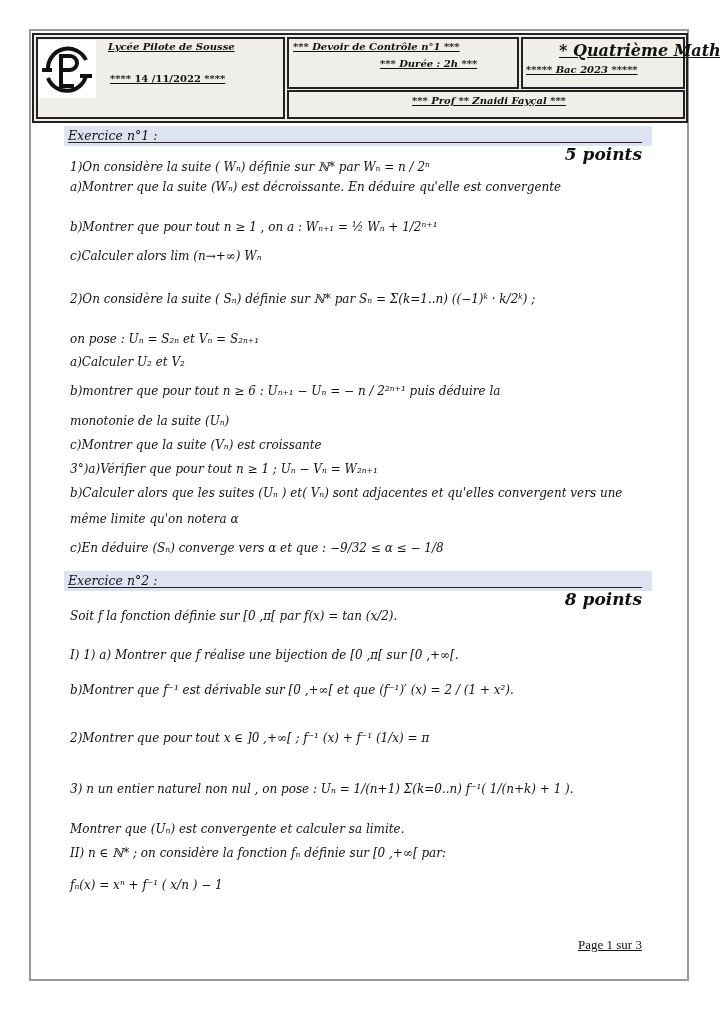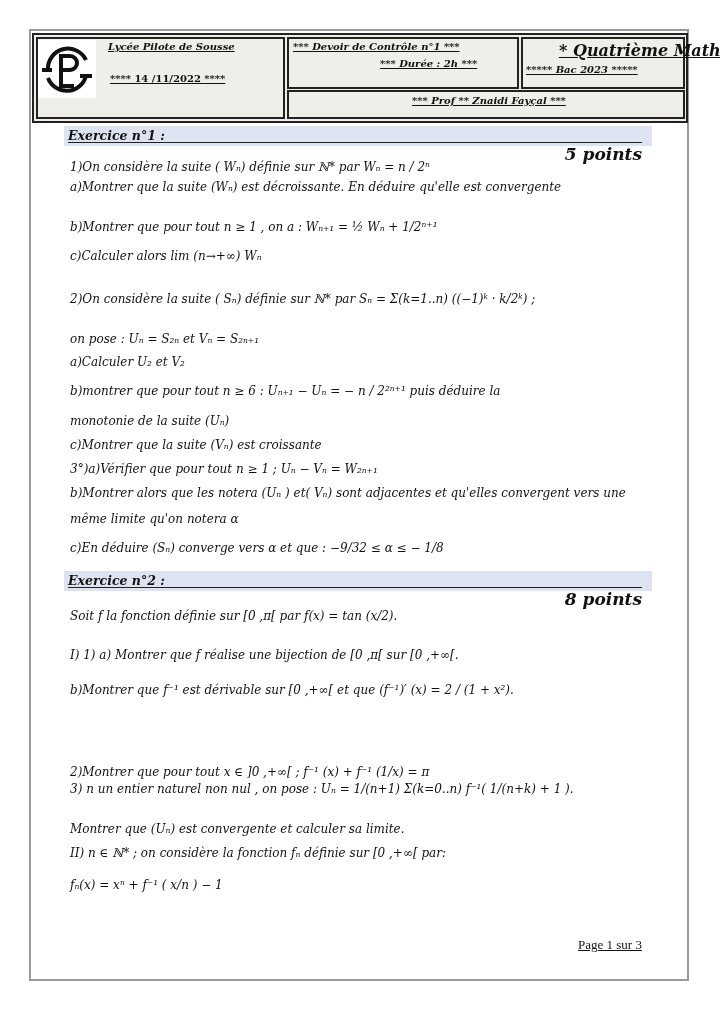--- a/index.html
+++ b/index.html
@@ -3,21 +3,21 @@
 <meta charset="utf-8">
 <style>
   html, body { margin:0; padding:0; background:#ffffff; }
   body { width:720px; height:1013px; position:relative; overflow:hidden; font-family:"DejaVu Serif", serif; color:#111; }
   .page { position:absolute; left:29px; top:29px; width:660px; height:952px; border:2px solid #9a9a9a; box-sizing:border-box; background:#fff; }
   .header { position:absolute; left:32px; top:33px; width:656px; height:90px; border:2px solid #222; box-sizing:border-box; background:#efeee9; }
   .hbox { position:absolute; border:2px solid #222; box-sizing:border-box; background:#efeee9; }
   .logo { position:absolute; left:38px; top:40px; width:58px; height:58px; background:#fff; }
   .htxt { position:absolute; font-style:italic; font-weight:bold; font-size:10px; text-decoration:underline; white-space:nowrap; font-family:"DejaVu Serif", serif; }
   .exbar { position:absolute; left:64px; width:588px; height:20px; background:#dde3f0; }
-  .exbar .l { position:absolute; left:4px; top:2px; font-style:italic; font-weight:bold; font-size:12.5px; }
+  .exbar .l { position:absolute; left:4px; top:2px; font-style:italic; font-weight:normal; font-size:12.5px; }
   .exbar .r { position:absolute; right:10px; top:18px; font-style:italic; font-weight:bold; font-size:17px; }
   .exbar .line { position:absolute; left:4px; right:10px; bottom:3px; border-bottom:1px solid #222; }
   .q { position:absolute; left:70px; font-style:italic; font-size:12px; white-space:nowrap; }
   .q.big { font-size:12px; }
   .footer { position:absolute; left:578px; top:937px; font-size:13px; text-decoration:underline; font-family:"Liberation Serif", serif; }
 </style>
 </head>
 <body>
 
 <div class="page"></div>
@@ -57,32 +57,32 @@
 <div class="q" style="top:180px;">a)Montrer que la suite (Wₙ) est décroissante. En déduire qu'elle  est convergente</div>
 <div class="q" style="top:220px;">b)Montrer que   pour tout n  ≥ 1  , on  a : Wₙ₊₁ = ½ Wₙ + 1/2ⁿ⁺¹</div>
 <div class="q" style="top:249px;">c)Calculer alors  lim (n→+∞) Wₙ</div>
 <div class="q" style="top:292px;">2)On  considère la suite ( Sₙ) définie  sur ℕ* par  Sₙ = Σ(k=1..n) ((−1)ᵏ · k/2ᵏ)  ;</div>
 <div class="q" style="top:332px;">on pose :  Uₙ = S₂ₙ et  Vₙ =  S₂ₙ₊₁</div>
 <div class="q" style="top:355px;">a)Calculer  U₂ et   V₂</div>
 <div class="q" style="top:384px;">b)montrer  que  pour tout n  ≥ 6 :     Uₙ₊₁  −  Uₙ =  − n / 2²ⁿ⁺¹    puis   déduire la</div>
 <div class="q" style="top:414px;">monotonie de la suite (Uₙ)</div>
 <div class="q" style="top:438px;"> c)Montrer que la suite (Vₙ) est croissante</div>
 <div class="q" style="top:462px;">3°)a)Vérifier  que pour tout   n  ≥ 1  ; Uₙ − Vₙ = W₂ₙ₊₁</div>
-<div class="q" style="top:486px;">b)Montrer alors que les notera  (Uₙ ) et( Vₙ)  sont adjacentes et qu'elles convergent vers une</div>
+<div class="q" style="top:486px;">b)Calculer alors que les suites  (Uₙ ) et( Vₙ)  sont adjacentes et qu'elles convergent vers une</div>
 <div class="q" style="top:512px;"> même limite  qu'on notera  α</div>
 <div class="q" style="top:541px;">c)En déduire  (Sₙ) converge vers α   et que :  −9/32  ≤   α  ≤  − 1/8</div>
 
 <div class="exbar" style="top:571px;">
   <span class="l">Exercice n°2 :</span>
   <span class="r">8  points</span>
   <div class="line"></div>
 </div>
 
 <div class="q big" style="top:609px;">Soit f la fonction définie sur [0 ,π[  par f(x)  =  tan (x/2).</div>
 <div class="q big" style="top:648px;">I) 1) a) Montrer que f réalise une bijection de [0 ,π[ sur  [0 ,+∞[.</div>
 <div class="q big" style="top:683px;">b)Montrer que  f⁻¹  est   dérivable    sur  [0 ,+∞[ et que  (f⁻¹)′ (x) = 2 / (1 + x²).</div>
-<div class="q big" style="top:731px;margin-top:34px;">2)Montrer que pour tout  x  ∈ ]0 ,+∞[ ; f⁻¹  (x) + f⁻¹ (1/x)  = π</div>
+<div class="q big" style="top:731px;">2)Montrer que pour tout  x  ∈ ]0 ,+∞[ ; f⁻¹  (x) + f⁻¹ (1/x)  = π</div>
 <div class="q big" style="top:782px;">3) n un entier naturel non nul  , on pose :  Uₙ =  1/(n+1) Σ(k=0..n) f⁻¹( 1/(n+k) + 1 ).</div>
 <div class="q big" style="top:822px;">Montrer que (Uₙ) est convergente et calculer sa limite.</div>
 <div class="q big" style="top:846px;">II) n ∈  ℕ*  ;  on considère la fonction fₙ définie sur [0 ,+∞[  par:</div>
 <div class="q big" style="top:878px;"> fₙ(x) =   xⁿ  + f⁻¹ ( x/n ) − 1</div>
 
 <div class="footer">Page 1 sur 3</div>
 
 </body></html>

